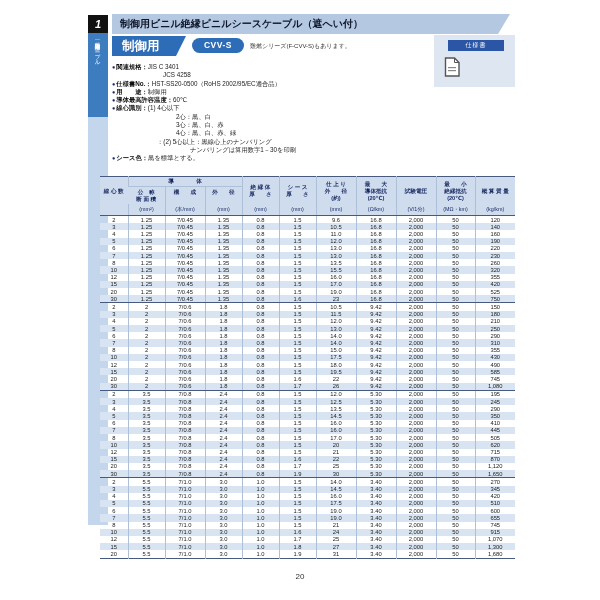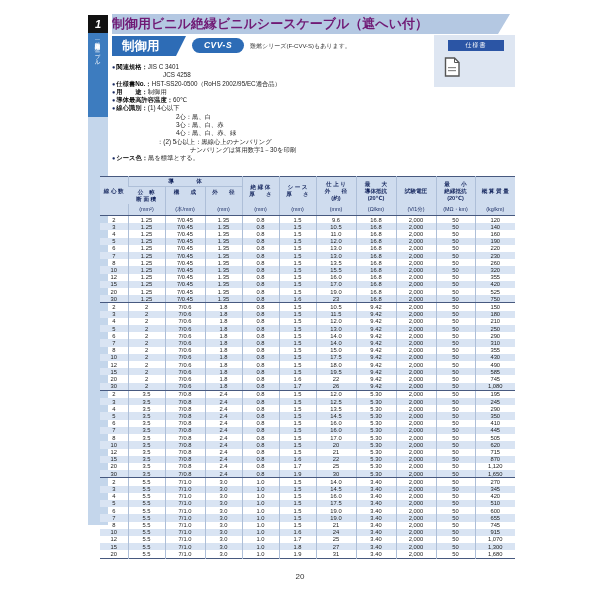--- a/index.html
+++ b/index.html
@@ -10,27 +10,27 @@
   .chapter-box { position:absolute; left:88px; top:15px; width:20px; height:18px; background:#111;
     color:#fff; font-style:italic; font-weight:bold; font-size:11px; text-align:center; line-height:18px; }
   .tab-blue { position:absolute; left:88px; top:33px; width:20px; height:84px; background:#3d7cbf;
     display:flex; justify-content:center; padding-top:4px; }
   .tab-blue .vtext { writing-mode:vertical-rl; text-orientation:upright; color:#fff; font-size:5.5px;
     letter-spacing:0.6px; line-height:12px; }
   .tab-light { position:absolute; left:88px; top:117px; width:20px; height:408px; background:#c4d6eb; }
 
   
   .title-bar { position:absolute; left:112px; top:14px; width:398px; height:20px; background:#b4c8e2;
-    color:#701a75; font-weight:bold; font-size:13px; line-height:20px; padding-left:0;
+    color:#0f172a; font-weight:bold; font-size:10px; line-height:20px; padding-left:8px;
     clip-path:polygon(0 0,100% 0,calc(100% - 12px) 100%,0 100%); }
   .category-banner { position:absolute; left:112px; top:36px; width:74px; height:20px; background:#2d6cb6;
     color:#fff; font-weight:bold; font-size:12.5px; line-height:20px; padding-left:10px;
     clip-path:polygon(0 0,100% 0,calc(100% - 10px) 100%,0 100%); }
   .model-pill { position:absolute; left:192px; top:38px; width:52px; height:15px; background:#2d6cb6;
-    border-radius:8px; color:#fff; font-weight:bold; font-style:italic; font-size:8.5px;
+    border-radius:8px; color:#fff; font-weight:bold; font-size:8.5px;
     text-align:center; line-height:15px; letter-spacing:0.5px; }
   .model-note { position:absolute; left:250px; top:42px; font-size:6px; color:#333; }
 
   .spec-panel { position:absolute; left:434px; top:35px; width:81px; height:52px; background:#dee6f2; }
   .spec-btn { position:absolute; left:14px; top:5px; width:56px; height:11px; background:#2b55a5; color:#fff;
     font-size:6px; border:none; line-height:11px; text-align:center; letter-spacing:1px; cursor:pointer;
     font-family:inherit; }
   .doc-icon { position:absolute; left:10px; top:22px; width:16px; height:20px; }
 
   

